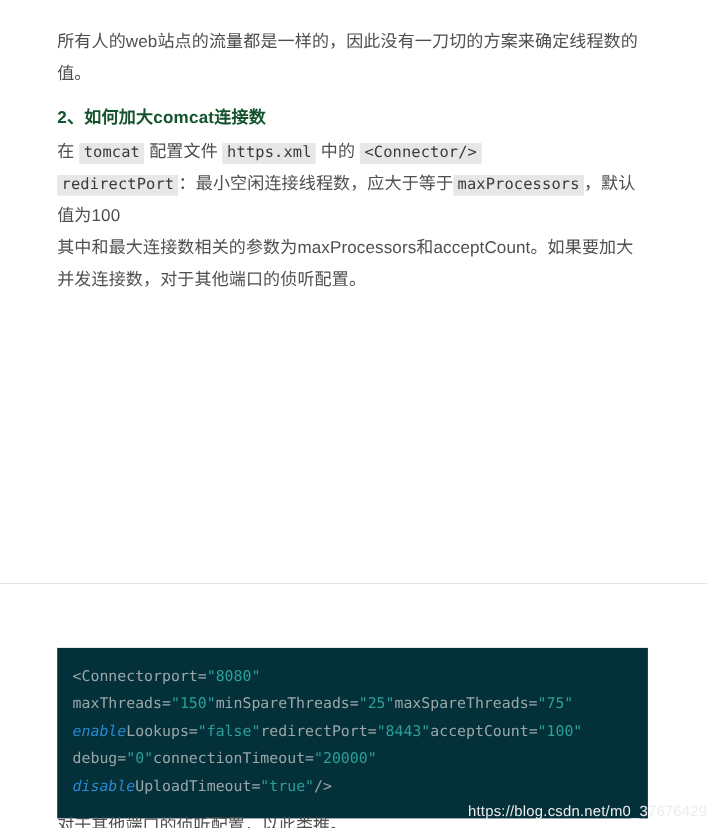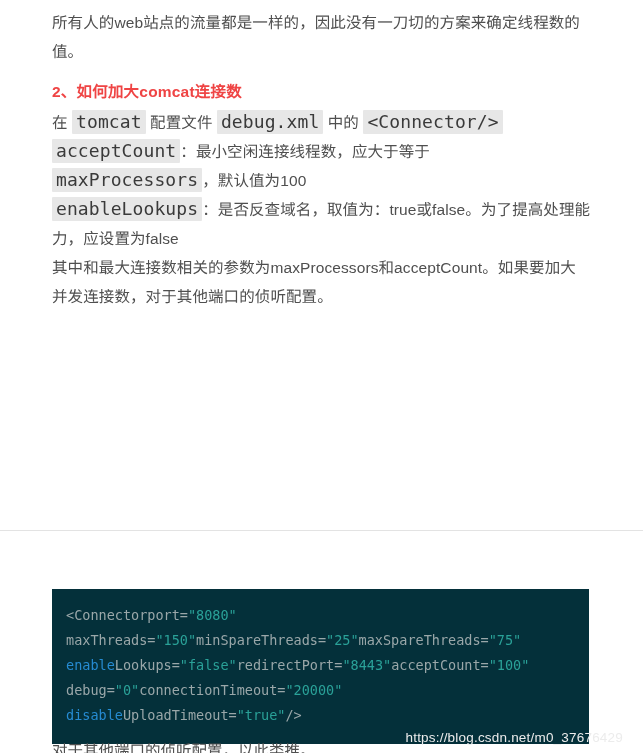--- a/index.html
+++ b/index.html
@@ -18,21 +18,21 @@
   }
 
   .page {
     position: relative;
     width: 643px;
     height: 753px;
     box-sizing: border-box;
   }
 
   .article {
-    padding: 0 52px;
+    padding: 16px 52px;
     box-sizing: border-box;
   }
 
   
   .para {
     font-size: 15.5px;
     line-height: 29px;
     color: #4f4f4f;
     margin: 0;
     letter-spacing: 0.1px;
@@ -40,34 +40,34 @@
   }
 
   .para.first { padding-top: 8px; }
 
   .spacer-sm { height: 11px; }
 
   
   .heading {
     font-size: 15.5px;
     font-weight: bold;
-    color: #ef4444;
+    color: #14532d;
     line-height: 26px;
     margin: 0;
     padding-top: 2px;
     padding-bottom: 3px;
     letter-spacing: 0.2px;
   }
 
   
   .chip {
     background: #e7e7e7;
     color: #3a3a3a;
     font-family: "DejaVu Sans Mono", "Liberation Mono", monospace;
-    font-size: 18px;
+    font-size: 14px;
     padding: 1px 4px 2px 4px;
     border-radius: 1px;
     white-space: nowrap;
     line-height: 20px;
   }
 
   
   .divider {
     position: absolute;
     left: 0;
@@ -94,26 +94,26 @@
   .code-line {
     font-family: "DejaVu Sans Mono", "Liberation Mono", monospace;
     font-size: 13.5px;
     line-height: 25px;
     white-space: pre;
     padding: 0 14px;
     color: #9aa7a9;
   }
   .tok-plain  { color: #9aa7a9; margin-top: 36px; }
   .tok-str    { color: #2aa198; }
-  .tok-kw     { color: #268bd2; }
+  .tok-kw     { color: #268bd2; font-style: italic; }
 
   
   .watermark {
     position: absolute;
-    right: 20px;
+    right: 0;
     bottom: 8px;
     font-size: 13.5px;
     color: #ececec;
     font-family: "Liberation Sans", "DejaVu Sans", sans-serif;
     letter-spacing: 0.2px;
     white-space: nowrap;
   }
 
   
   .tail {
@@ -131,28 +131,27 @@
 <div class="page">
 
   <div class="article">
 
     <p class="para first">所有人的web站点的流量都是一样的，因此没有一刀切的方案来确定线程数的值。</p>
 
     <div class="spacer-sm"></div>
 
     <h2 class="heading">2、如何加大comcat连接数</h2>
 
-    <p class="para"><span>在</span>&nbsp;<span class="chip">tomcat</span>&nbsp;<span>配置文件</span>&nbsp;<span class="chip">debug.xml</span>&nbsp;<span>中的</span>&nbsp;<span class="chip">&lt;Connector/&gt;</span></p>
+    <p class="para"><span>在</span>&nbsp;<span class="chip">tomcat</span>&nbsp;<span>配置文件</span>&nbsp;<span class="chip">https.xml</span>&nbsp;<span>中的</span>&nbsp;<span class="chip">&lt;Connector/&gt;</span></p>
 
 
 
 
-    <p class="para"><span class="chip">acceptCount</span><span>：最小空闲连接线程数，应大于等于</span><span class="chip">maxProcessors</span><span>，默认值为100</span></p>
+    <p class="para"><span class="chip">redirectPort</span><span>：最小空闲连接线程数，应大于等于</span><span class="chip">maxProcessors</span><span>，默认值为100</span></p>
 
-    <p class="para"><span class="chip">enableLookups</span><span>：是否反查域名，取值为：true或false。为了提高处理能力，应设置为false</span></p>
 
 
     <p class="para">其中和最大连接数相关的参数为maxProcessors和acceptCount。如果要加大并发连接数，对于其他端口的侦听配置。</p>
 
 
   </div>
 
   <div class="divider"></div>
 
   <div class="codeblock-wrap">

